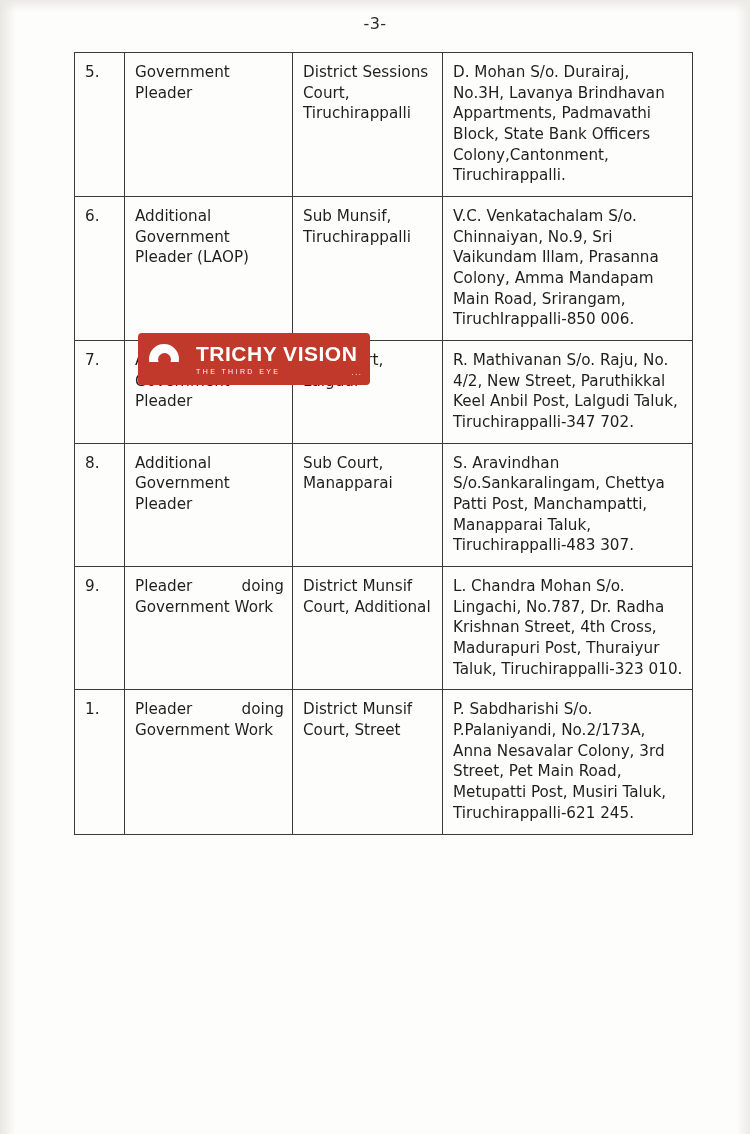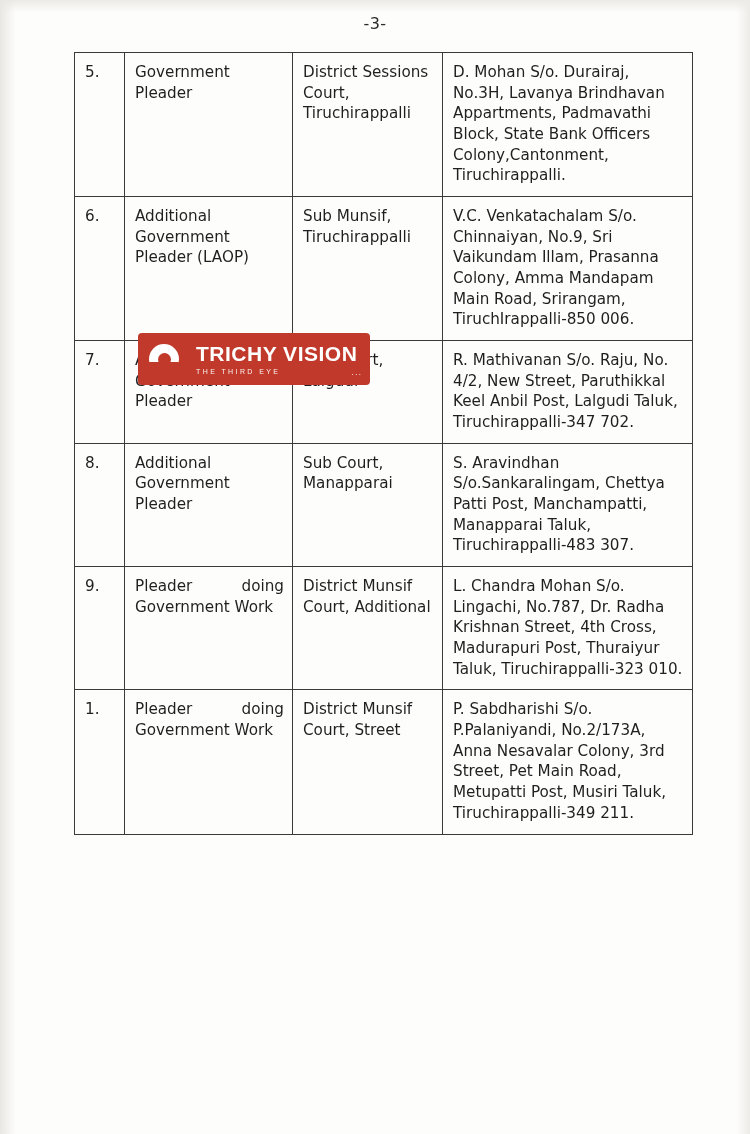--- a/index.html
+++ b/index.html
@@ -276,21 +276,21 @@
           <td>District Munsif
 Court, Street</td>
           <td>P. Sabdharishi
 S/o. P.Palaniyandi,
 No.2/173A, Anna
 Nesavalar Colony,
 3rd Street,
 Pet Main Road,
 Metupatti Post,
 Musiri Taluk,
-Tiruchirappalli-349 211.</td>
+Tiruchirappalli-621 245.</td>
         </tr>
       </tbody>
     </table>
   </div>
 
   <div class="watermark">
     <div class="wm-badge">
       <div class="wm-eye-outer">
         <div class="wm-eye-inner"></div>
       </div>

